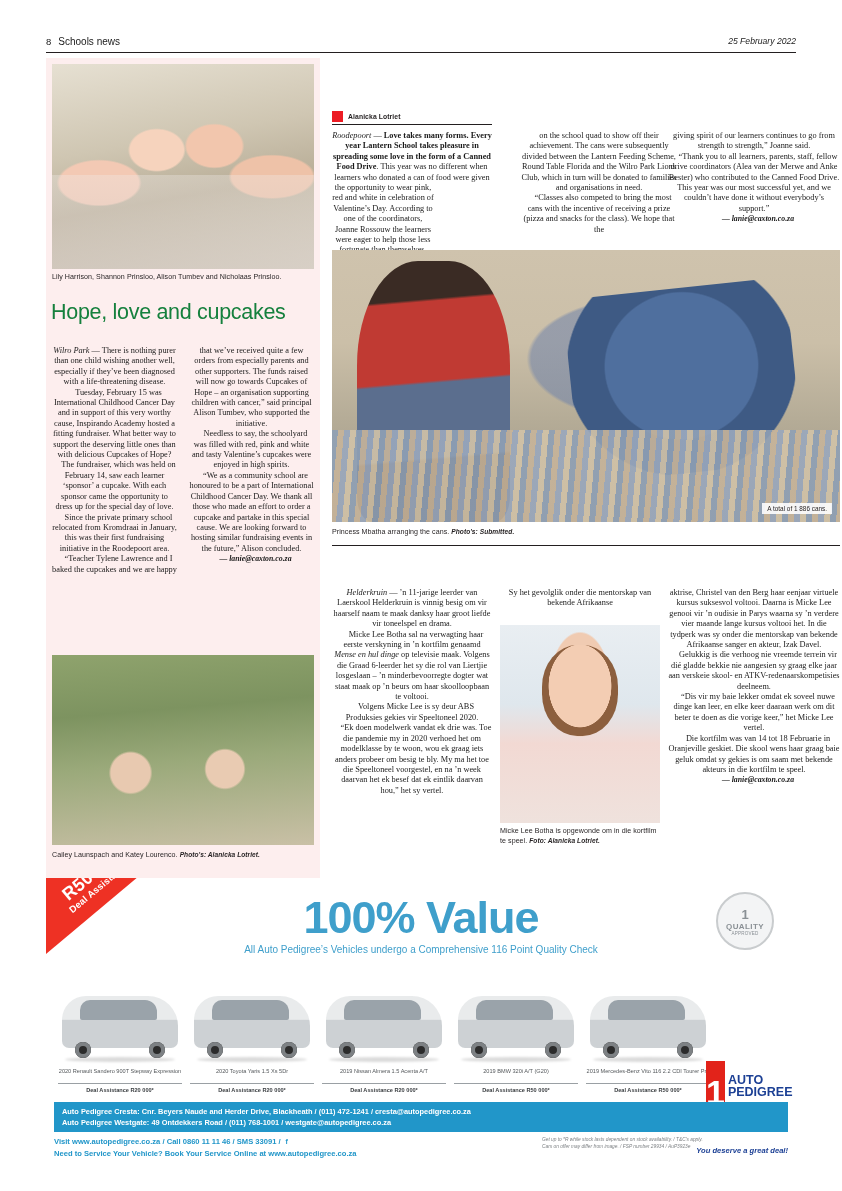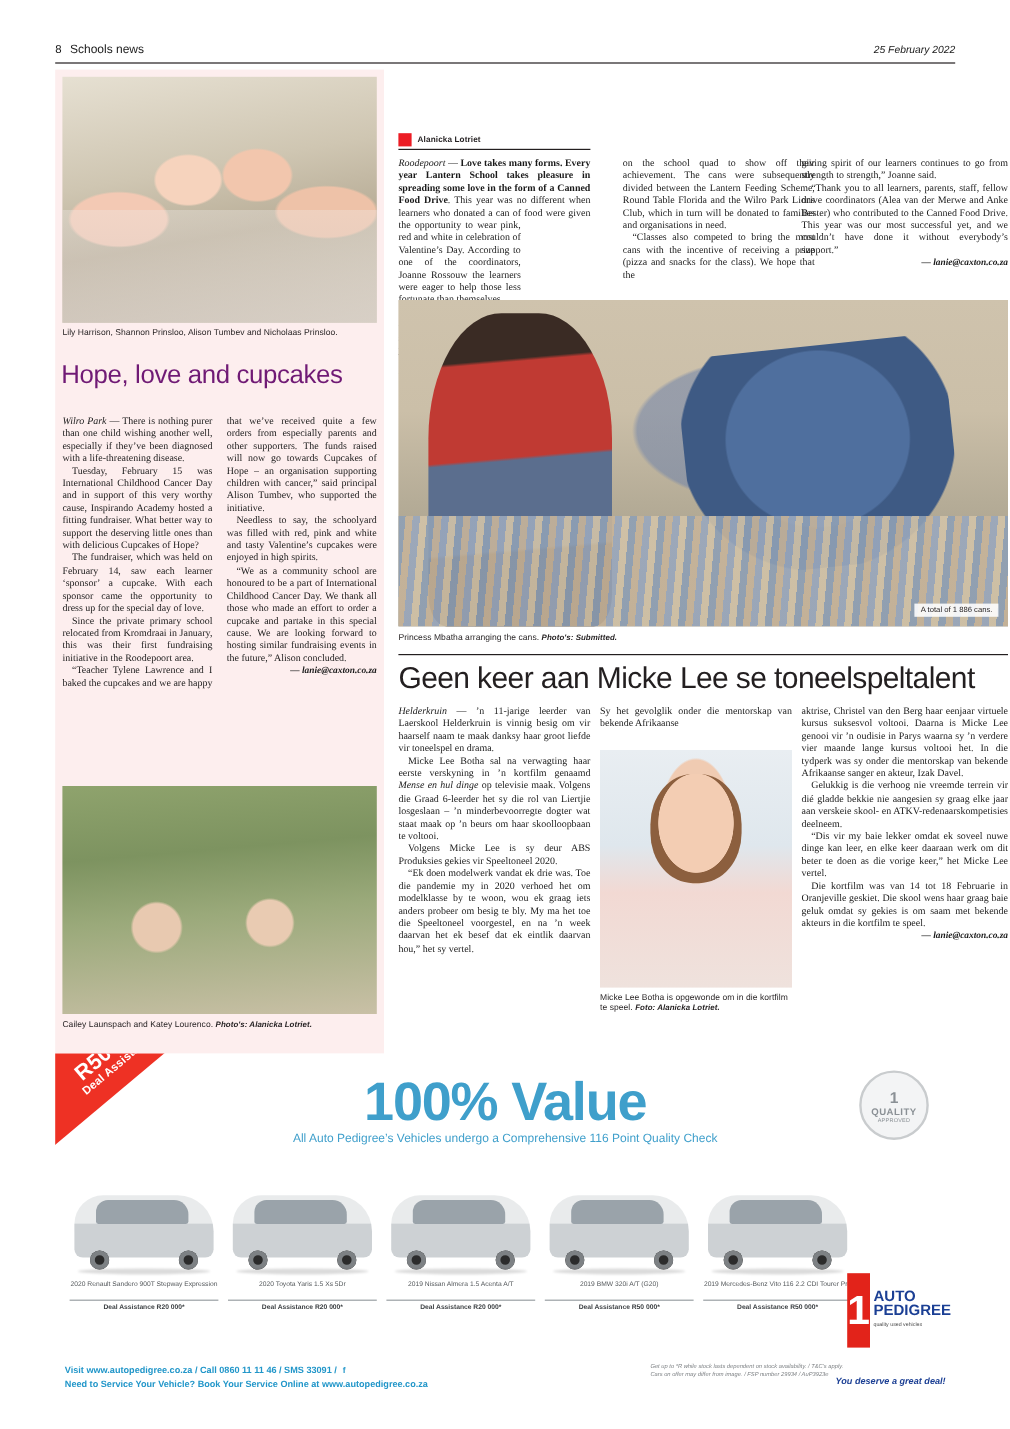--- a/index.html
+++ b/index.html
@@ -26,21 +26,21 @@
   .mh-center { position:absolute; left:0; right:0; text-align:center; font-size:9.5px; letter-spacing:.1px;}
   .mh-right { margin-left:auto; font-size:8.6px;font-style:italic; }
   .mh-rule { position:absolute; left:46px; top:52px; width:750px; height:1px; background:#231f20; }
 
   
   .body-text {
     font-family:"Liberation Serif", serif;
     font-size:8.3px; line-height:10.4px; text-align:justify;
     color:#1a1a1a; hyphens:auto;
   }
-  .body-text p { margin:0; text-indent:8px; }
+  .body-text p { margin:0; text-indent:8px;text-align:center; }
   .body-text p.noind { text-indent:0; }
   .lead-place { font-style:italic; }
   .lead-bold { font-weight:bold; }
   .sig { font-style:italic; font-weight:bold; font-size:7.8px; text-align:right; margin-top:1px; }
 
   
   .left-pkg {
     position:absolute; left:46px; top:58px; width:274px; height:820px;
     background:#fdeeee;
   }
@@ -60,21 +60,21 @@
   .cap {
     font-family:"Liberation Sans", sans-serif;
     font-size:7.1px; line-height:9.2px; color:#231f20; letter-spacing:.05px;
   }
   .cap i { font-style:italic; font-weight:bold; font-size:6.6px;}
   .cap-top { position:absolute; left:52px; top:273px; width:262px; }
 
   .h2-cupcakes {
     position:absolute; left:51px; top:300px; width:268px;
     font-family:"Liberation Sans", sans-serif;
-    font-weight:400; font-size:21.5px; line-height:24px; color:#701a75;
+    font-weight:400; font-size:21.5px; line-height:24px; color:#15803d;
     letter-spacing:-.3px;
   }
   .cup-cols {
     position:absolute; left:52px; top:346px; width:262px; height:300px;
     column-count:2; column-gap:12px;
   }
   .photo-bottom {
     position:absolute; left:52px; top:655px; width:262px; height:190px;
     background:
       radial-gradient(circle at 30% 62%, #e8c9b0 0 9%, transparent 10%),
@@ -306,21 +306,20 @@
 
   <div class="photo-cans">
     <div class="cans-heart"></div>
     <div class="cans-girl"></div>
     <div class="cans-floor"></div>
     <div class="inset-cap">A total of 1 886 cans.</div>
   </div>
   <div class="cap cap-cans"><span>Princess Mbatha arranging the cans. </span><i>Photo's: Submitted.</i></div>
   <div class="rule-mid"></div>
 
-  <div class="h1-micke">Geen keer aan Micke Lee se toneelspeltalent</div>
 
   <div class="ac1 body-text">
     <p class="noind"><span class="lead-place">Helderkruin</span><span> — </span><span>’n 11-jarige leerder van Laerskool Helderkruin is vinnig besig om vir haarself naam te maak danksy haar groot liefde vir toneelspel en drama.</span></p>
     <p><span>Micke Lee Botha sal na verwagting haar eerste verskyning in ’n kortfilm genaamd </span><i>Mense en hul dinge</i><span> op televisie maak. Volgens die Graad 6-leerder het sy die rol van Liertjie losgeslaan – ’n minderbevoorregte dogter wat staat maak op ’n beurs om haar skoolloopbaan te voltooi.</span></p>
     <p>Volgens Micke Lee is sy deur ABS Produksies gekies vir Speeltoneel 2020.</p>
     <p>“Ek doen modelwerk vandat ek drie was. Toe die pandemie my in 2020 verhoed het om modelklasse by te woon, wou ek graag iets anders probeer om besig te bly. My ma het toe die Speeltoneel voorgestel, en na ’n week daarvan het ek besef dat ek eintlik daarvan hou,” het sy vertel.</p>
   </div>
 
   <div class="ac2 body-text">
     <p class="noind">Sy het gevolglik onder die mentorskap van bekende Afrikaanse</p>
@@ -417,20 +416,24 @@
 
     <div class="ad-logo">
       <div class="logo-1">1</div>
       <div class="logo-txt">
         <div class="lt1">AUTO</div>
         <div class="lt2">PEDIGREE</div>
         <div class="lt3">quality used vehicles</div>
       </div>
     </div>
 
+    <div class="ad-blue">
+      <div>Auto Pedigree Cresta: Cnr. Beyers Naude and Herder Drive, Blackheath  /  (011) 472-1241  /  cresta@autopedigree.co.za</div>
+      <div>Auto Pedigree Westgate: 49 Ontdekkers Road  /  (011) 768-1001  /  westgate@autopedigree.co.za</div>
+    </div>
 
     <div class="ad-bottom">
       <div><span>Visit www.autopedigree.co.za  /  Call 0860 11 11 46  /  SMS 33091  /  </span><span class="fb-icon">f</span></div>
       <div>Need to Service Your Vehicle? Book Your Service Online at www.autopedigree.co.za</div>
     </div>
 
     <div class="ad-fine">
       <div>Get up to *R while stock lasts dependent on stock availability.  /  T&amp;C's apply.</div>
       <div>Cars on offer may differ from image.  /  FSP number 29934  /  AuP3923e</div>
     </div>

